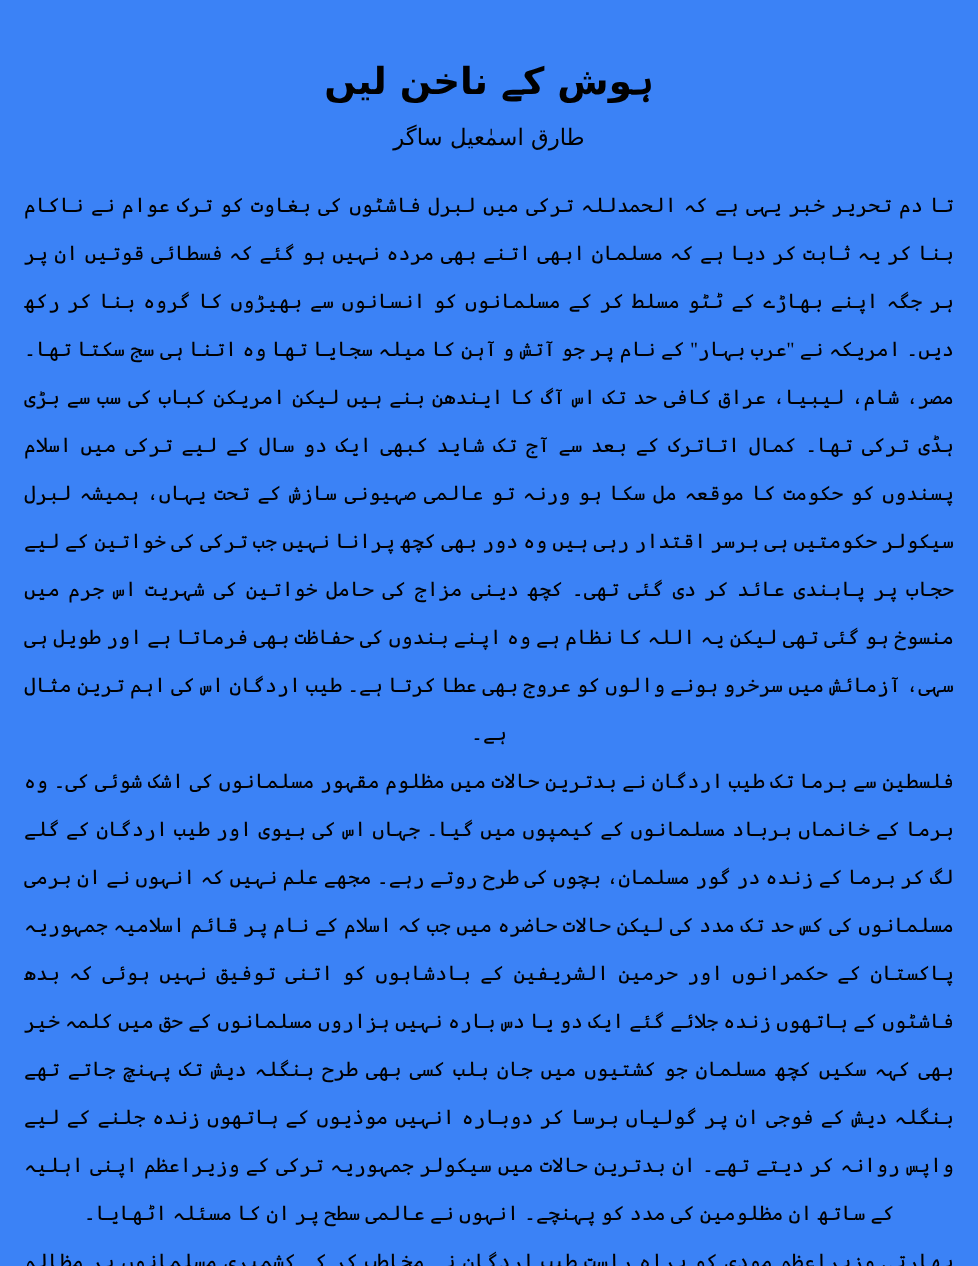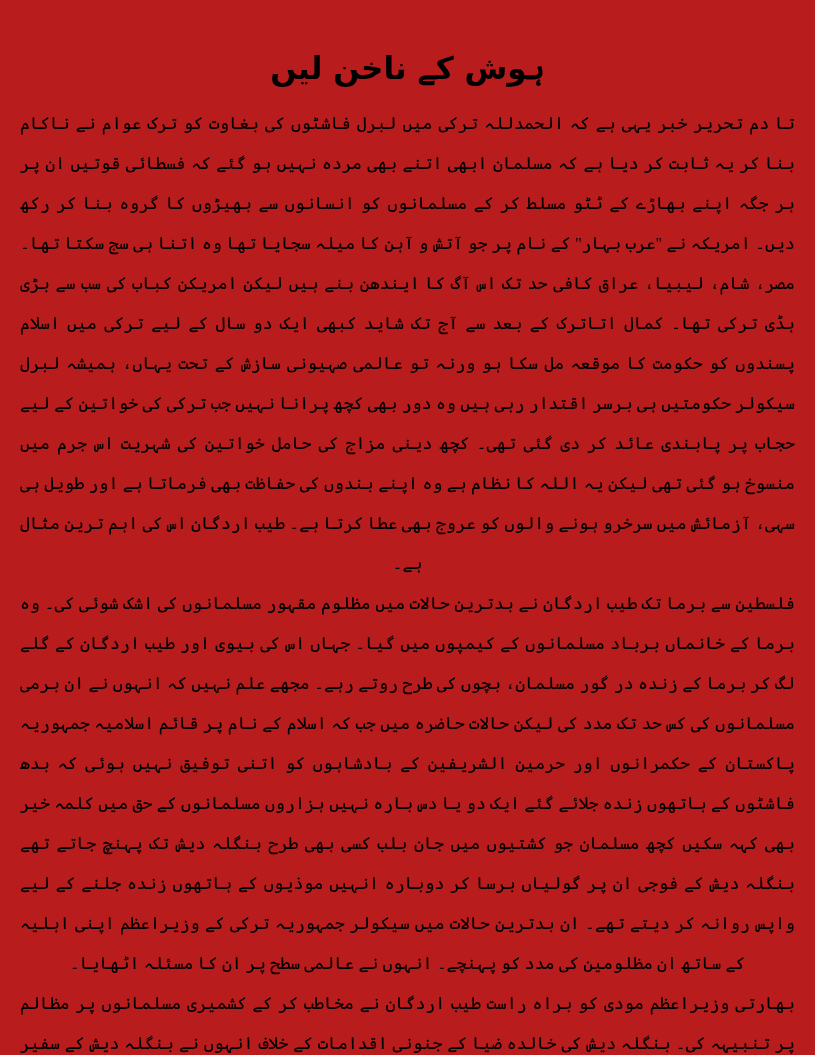--- a/index.html
+++ b/index.html
@@ -5,21 +5,21 @@
   html, body {
     margin: 0;
     padding: 0;
     background: #ffffff;
   }
   .page {
     position: relative;
     width: 815px;
     height: 1055px;
     margin: 0 auto;
-    background: #b91c1c;
+    background: #3b82f6;
     color: #000000;
     direction: rtl;
     font-family: "DejaVu Sans", "Liberation Sans", sans-serif;
     overflow: hidden;
     box-sizing: border-box;
     padding: 48px 20px 0 20px;
   }
   .doc-title {
     text-align: center;
     font-size: 31px;
@@ -47,19 +47,20 @@
   .para.centered-last {
     text-align-last: center;
   }
 </style>
 </head>
 <body>
 
 <div class="page">
   <h1 class="doc-title">ہوش کے ناخن لیں</h1>
 
+  <div class="doc-author">طارق اسمٰعیل ساگر</div>
 
   <div class="doc-body">
     <p class="para centered-last">تا دم تحریر خبر یہی ہے کہ الحمدللہ ترکی میں لبرل فاشٹوں کی بغاوت کو ترک عوام نے ناکام بنا کر یہ ثابت کر دیا ہے کہ مسلمان ابھی اتنے بھی مردہ نہیں ہو گئے کہ فسطائی قوتیں ان پر ہر جگہ اپنے بھاڑے کے ٹٹو مسلط کر کے مسلمانوں کو انسانوں سے بھیڑوں کا گروہ بنا کر رکھ دیں۔ امریکہ نے ''عرب بہار'' کے نام پر جو آتش و آہن کا میلہ سجایا تھا وہ اتنا ہی سج سکتا تھا۔ مصر، شام، لیبیا، عراق کافی حد تک اس آگ کا ایندھن بنے ہیں لیکن امریکن کباب کی سب سے بڑی ہڈی ترکی تھا۔ کمال اتاترک کے بعد سے آج تک شاید کبھی ایک دو سال کے لیے ترکی میں اسلام پسندوں کو حکومت کا موقعہ مل سکا ہو ورنہ تو عالمی صہیونی سازش کے تحت یہاں، ہمیشہ لبرل سیکولر حکومتیں ہی برسر اقتدار رہی ہیں وہ دور بھی کچھ پرانا نہیں جب ترکی کی خواتین کے لیے حجاب پر پابندی عائد کر دی گئی تھی۔ کچھ دینی مزاج کی حامل خواتین کی شہریت اس جرم میں منسوخ ہو گئی تھی لیکن یہ اللہ کا نظام ہے وہ اپنے بندوں کی حفاظت بھی فرماتا ہے اور طویل ہی سہی، آزمائش میں سرخرو ہونے والوں کو عروج بھی عطا کرتا ہے۔ طیب اردگان اس کی اہم ترین مثال ہے۔</p>
     <p class="para centered-last">فلسطین سے برما تک طیب اردگان نے بدترین حالات میں مظلوم مقہور مسلمانوں کی اشک شوئی کی۔ وہ برما کے خانماں برباد مسلمانوں کے کیمپوں میں گیا۔ جہاں اس کی بیوی اور طیب اردگان کے گلے لگ کر برما کے زندہ در گور مسلمان، بچوں کی طرح روتے رہے۔ مجھے علم نہیں کہ انہوں نے ان برمی مسلمانوں کی کس حد تک مدد کی لیکن حالات حاضرہ میں جب کہ اسلام کے نام پر قائم اسلامیہ جمہوریہ پاکستان کے حکمرانوں اور حرمین الشریفین کے بادشاہوں کو اتنی توفیق نہیں ہوئی کہ بدھ فاشٹوں کے ہاتھوں زندہ جلائے گئے ایک دو یا دس بارہ نہیں ہزاروں مسلمانوں کے حق میں کلمہ خیر بھی کہہ سکیں کچھ مسلمان جو کشتیوں میں جان بلب کسی بھی طرح بنگلہ دیش تک پہنچ جاتے تھے بنگلہ دیش کے فوجی ان پر گولیاں برسا کر دوبارہ انہیں موذیوں کے ہاتھوں زندہ جلنے کے لیے واپس روانہ کر دیتے تھے۔ ان بدترین حالات میں سیکولر جمہوریہ ترکی کے وزیراعظم اپنی اہلیہ کے ساتھ ان مظلومین کی مدد کو پہنچے۔ انہوں نے عالمی سطح پر ان کا مسئلہ اٹھایا۔</p>
     <p class="para">بھارتی وزیراعظم مودی کو براہ راست طیب اردگان نے مخاطب کر کے کشمیری مسلمانوں پر مظالم پر تنبیہہ کی۔ بنگلہ دیش کی خالدہ ضیا کے جنونی اقدامات کے خلاف انہوں نے بنگلہ دیش کے سفیر کو اپنے ملک سے نکال دیا۔ ترکی کی شاہراہ نظامی شہید کے نام سے منسوب کی اور پارلیمنٹ میں با قاعدہ ان کے حق میں تقریر کی۔ وہ اللہ کے برگزیدہ بندے جو پاکستان سے محبت کے جرم میں پھانسیوں کے پھندے کے مستحق ٹھہرے لیکن زندگی کے آخری لمحات تک اپنے اس عمل صالح پر ڈٹے رہے جو ان کا جرم بن گیا تھا۔ انہوں نے ترکی نہیں پاکستانی فوج کی حمایت میں بھارتی فوج سے جنگ کی تھی۔ انہوں نے پاکستان کے جنگ ہارنے کے بعد بھی اسلام اور نظریہ پاکستان کی حمایت کو حرز جان بنائے رکھا۔ وہ</p>
   </div>
 </div>
 
 </body></html>

